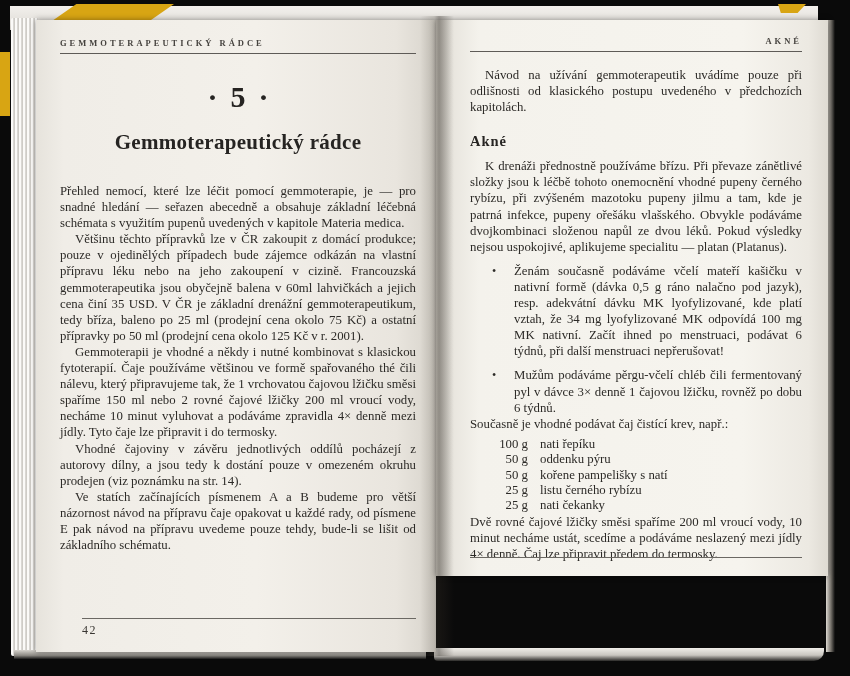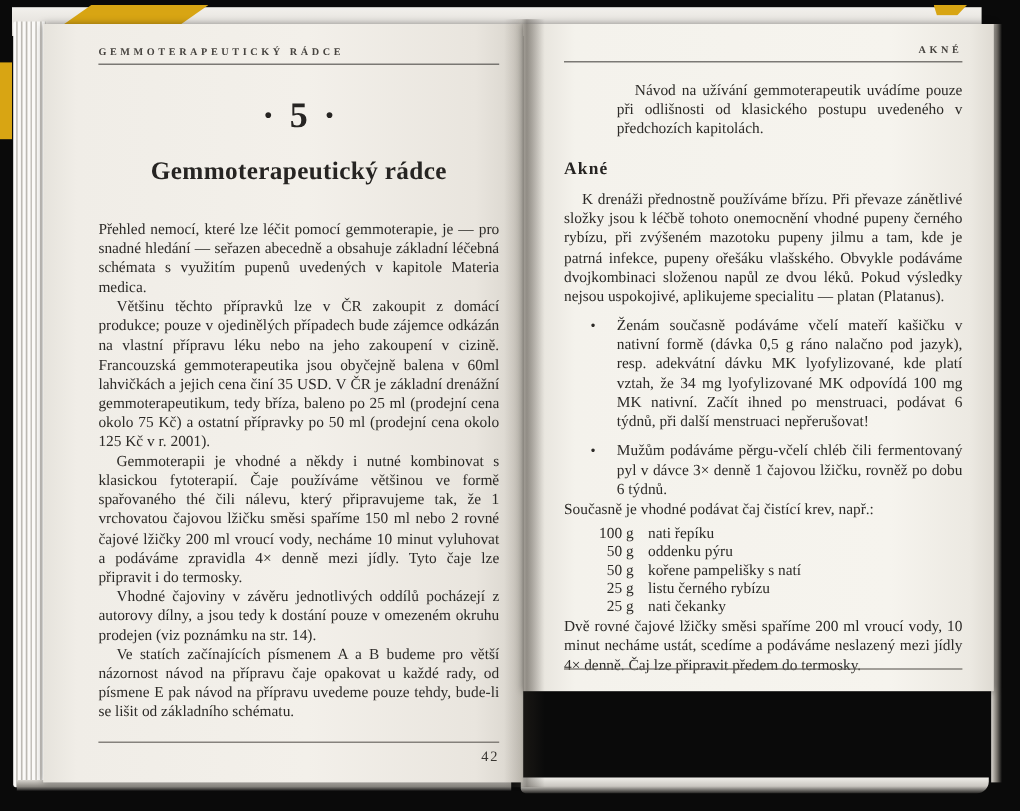--- a/index.html
+++ b/index.html
@@ -25,58 +25,58 @@
   .bottom-edge-right{position:absolute;left:434px;top:648px;width:390px;height:13px;border-radius:0 0 10px 4px;
     background:linear-gradient(180deg,#f0eee9 0%,#c9c6c0 55%,#2a2927 100%);}
   .right-curve{position:absolute;left:826px;top:20px;width:9px;height:632px;
     background:linear-gradient(90deg,#dcd8d1 0%,#75716a 55%,#0a0a0a 100%);}
 
   
   .page{position:absolute;color:#2c2a27;z-index:2;}
   .left-page{left:36px;top:20px;width:400px;height:632px;
     background:linear-gradient(90deg,#e6e3dc 0%,#f0ede7 7%,#f3f0ea 55%,#e9e5de 90%,#d7d3cb 100%);
     box-shadow:0 0 6px rgba(0,0,0,.4);
-    padding:18px 20px 0 46px;box-sizing:border-box;}
+    padding:18px 20px 0 24px;box-sizing:border-box;}
   .right-page{left:436px;top:20px;width:392px;height:556px;
     background:linear-gradient(90deg,#c8c4bc 0%,#e8e5de 4%,#f4f2ec 11%,#f6f4ee 78%,#ece9e2 95%,#dedad2 100%);
     box-shadow:0 0 6px rgba(0,0,0,.4);
     padding:16px 26px 0 34px;box-sizing:border-box;}
 
   .running-header{font-size:8.5px;font-weight:600;letter-spacing:3px;color:#46433f;}
   .running-header.right{text-align:right;}
   .header-rule{border:0;border-top:1px solid #5e5b57;margin:5px 0 0 0;}
 
   .chapter-number{display:flex;align-items:center;justify-content:center;gap:13px;
     margin-top:26px;font-weight:bold;font-size:30px;color:#262422;}
   .chapter-number .dot{font-size:30px;line-height:1;}
   .chapter-title{margin:16px 0 0 0;text-align:center;font-size:21px;font-weight:bold;
     letter-spacing:.3px;color:#262422;}
 
   p.body{margin:0;font-size:12.8px;line-height:16.1px;text-align:justify;}
   p.indent{text-indent:15px;}
   .left-page p.first{margin-top:28px;}
 
   .section-heading{margin:18px 0 0 0;font-size:14.5px;font-weight:bold;letter-spacing:1px;color:#262422;}
-  .right-page .intro{margin-top:15px;margin-left:44px;}
+  .right-page .intro{margin-top:15px;}
   .right-page .drainage{margin-top:8px;}
 
   .bullet-row{display:flex;margin:8px 0 0 20px;}
   .bullet-marker{width:22px;flex:0 0 22px;font-size:12px;line-height:16.1px;text-align:left;padding-left:2px;}
   .bullet-row p.body{flex:1;}
 
   .tea-intro{margin-top:9px;}
   .recipe{margin:5px 0 0 14px;}
   .recipe-row{display:flex;font-size:12.8px;line-height:15.4px;}
   .recipe-amount{width:44px;flex:0 0 44px;text-align:right;}
   .recipe-herb{margin-left:12px;text-align:right;}
   .preparation{margin-top:7px;}
   .products{margin-top:9px;}
 
   .page-footer{position:absolute;left:0;right:0;bottom:14px;}
-  .left-page .page-footer{padding:0 20px 0 46px;text-align:right;}
+  .left-page .page-footer{padding:0 20px 0 46px;}
   .right-page .page-footer{padding:0 26px 0 34px;}
   .footer-rule{border:0;border-top:1px solid #6b6863;margin:0 0 4px 0;}
   .page-number{font-size:12px;letter-spacing:1.5px;color:#393632;}
   .page-number.right{text-align:right;}
   b{font-weight:normal;}
 </style>
 </head>
 <body>
 
 <div class="top-band"></div>

